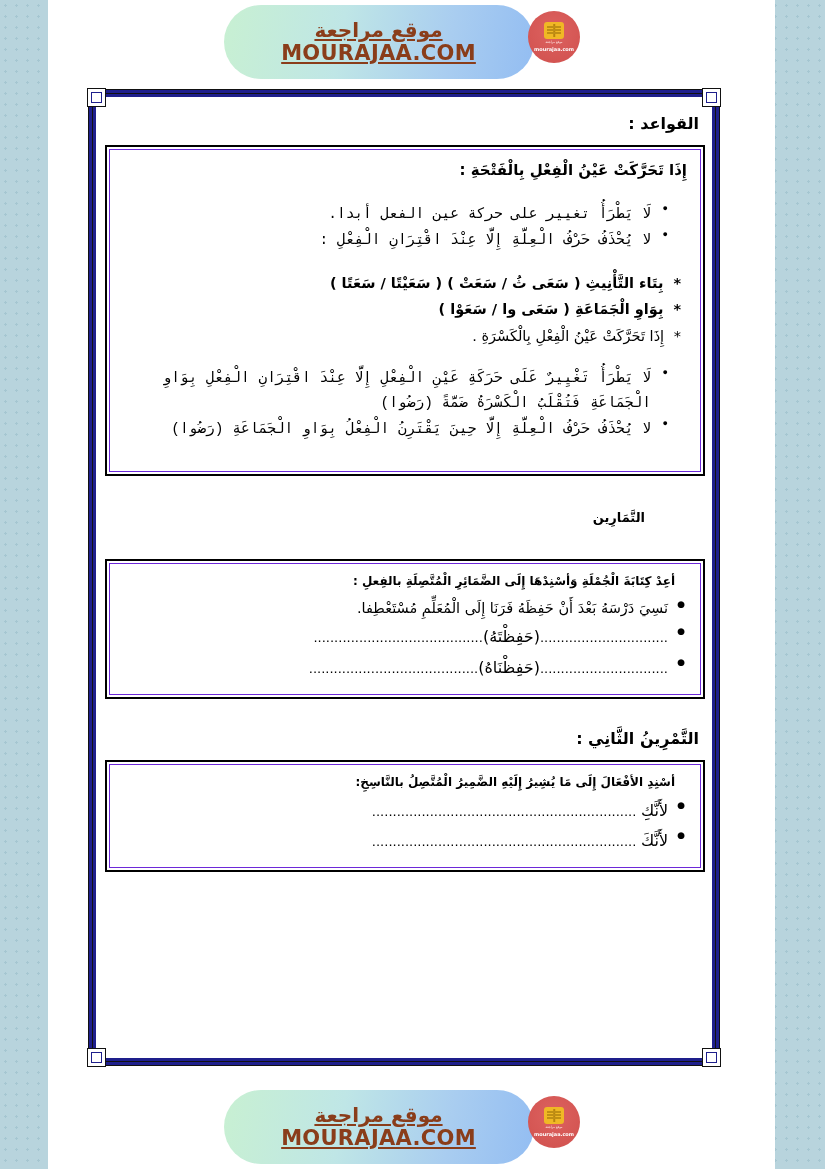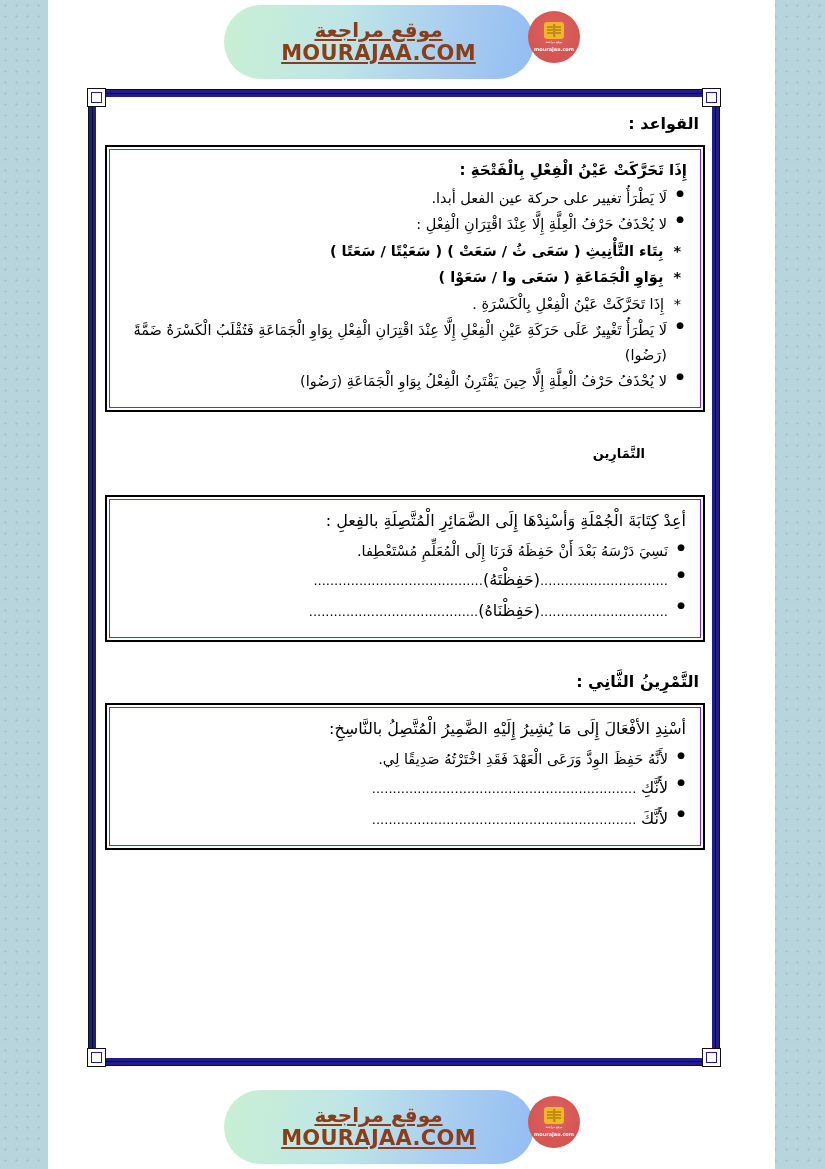--- a/index.html
+++ b/index.html
@@ -218,22 +218,23 @@
 
   .rule-title {
     font-size: 15px;
     font-weight: bold;
     line-height: 1.85;
     margin: 0 0 1px 0;
   }
 
   ul.bullets {
     list-style: none;
-    margin: 1px;
+    margin: 17px;
     padding: 0;
+    font-family: Liberation Mono, monospace;
   }
   ul.bullets > li {
     position: relative;
     padding-right: 19px;
     font-size: 14.5px;
     line-height: 1.78;
     margin: 0;
   }
   ul.bullets > li::before {
     content: "\25CF";
@@ -249,24 +250,24 @@
     font-weight: bold;
     line-height: 1.8;
     padding-right: 6px;
   }
   .star-line .star {
     margin-left: 5px;
   }
   .star-line.plain { font-weight: normal; }
 
   .q-line {
-    font-size: 16px;
-    font-weight: normal;
+    font-size: 12px;
+    font-weight: bold;
     line-height: 1.8;
-    margin: 0 1px 2px 0;
+    margin: 0 12px 2px 0;
   }
 
   .ex-item {
     position: relative;
     padding-right: 19px;
     font-size: 14.5px;
     line-height: 1.9;
   }
   .ex-item::before {
     content: "\25CF";
@@ -366,21 +367,20 @@
       </div>
     </div>
   </div>
 
   <div class="section-heading" style="margin-top:28px;">التَّمْرِينُ الثَّانِي :</div>
 
   <div class="dbox">
     <div class="dbox-inner">
       <div class="q-line">أسْنِدِ الأفْعَالَ إِلَى مَا يُشِيرُ إِلَيْهِ الضَّمِيرُ الْمُتَّصِلُ بالنَّاسِخِ:</div>
 
-      <div class="ex-item">لأَنَّهُ حَفِظَ الوِدَّ وَرَعَى الْعَهْدَ فَقَدِ اخْتَرْتُهُ صَدِيقًا لِي.</div>
 
       <div class="ex-item">
         <span class="ans-word">لأَنَّكِ</span>
         <span class="dots">................................................................</span>
       </div>
 
       <div class="ex-item">
         <span class="ans-word">لأَنَّكَ</span>
         <span class="dots">................................................................</span>
       </div>

